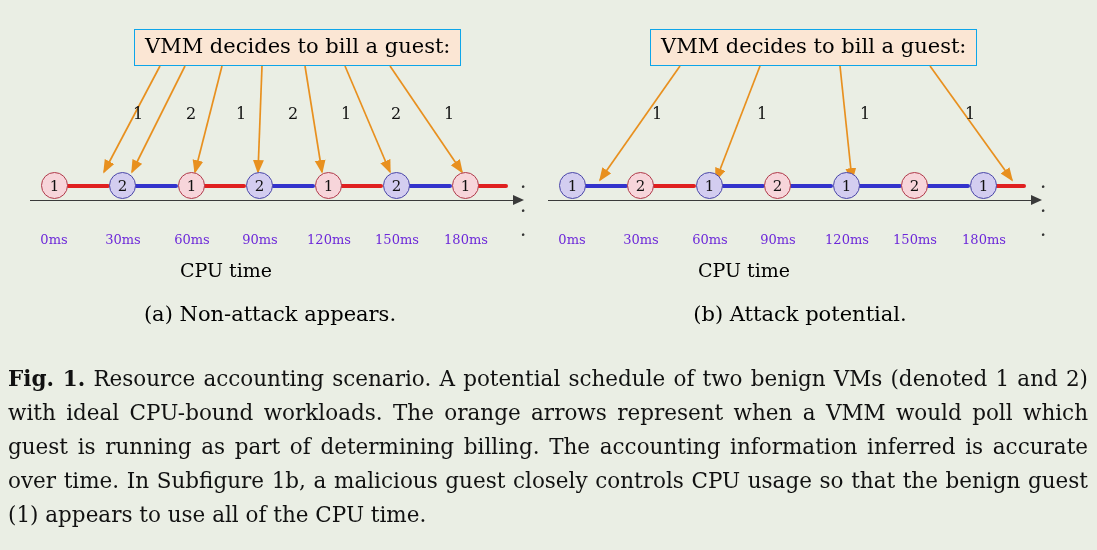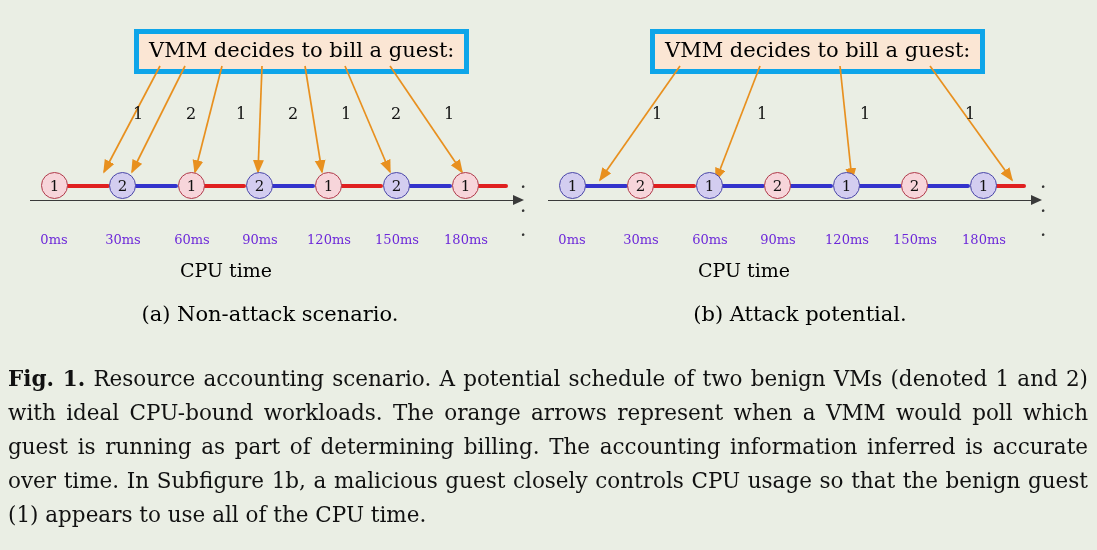--- a/index.html
+++ b/index.html
@@ -12,21 +12,21 @@
     position:relative;
   }
   #root{position:absolute;inset:0;}
 
   .fig{position:absolute;}
 
   
   .callout{
     position:absolute;
     background:#fbe6d4;
-    border:5px solid #0ea5e9;
+    border:1px solid #0ea5e9;
     padding:6px 10px 8px 10px;
     font-size:21px;
     line-height:1;
     white-space:nowrap;
     font-family:"DejaVu Serif", serif;
   }
 
   
   .axisline{
     position:absolute;
@@ -191,21 +191,21 @@
 
     <div class="tick" style="left:24px;top:232px;width:60px;">0ms</div>
     <div class="tick" style="left:93px;top:232px;width:60px;">30ms</div>
     <div class="tick" style="left:162px;top:232px;width:60px;">60ms</div>
     <div class="tick" style="left:230px;top:232px;width:60px;">90ms</div>
     <div class="tick" style="left:299px;top:232px;width:60px;">120ms</div>
     <div class="tick" style="left:367px;top:232px;width:60px;">150ms</div>
     <div class="tick" style="left:436px;top:232px;width:60px;">180ms</div>
 
     <div class="cpulabel" style="left:180px;top:259px;width:180px;">CPU time</div>
-    <div class="subcap" style="left:110px;top:302px;width:320px;">(a) Non-attack scenario.</div>
+    <div class="subcap" style="left:110px;top:302px;width:320px;">(a) Non-attack appears.</div>
   </div>
 
   <div class="fig">
 
     <div class="callout" style="left:650px;top:29px;">
       <span>VMM decides to bill a guest:</span>
     </div>
 
     <svg class="arrows" width="1090" height="260">
       <defs>

